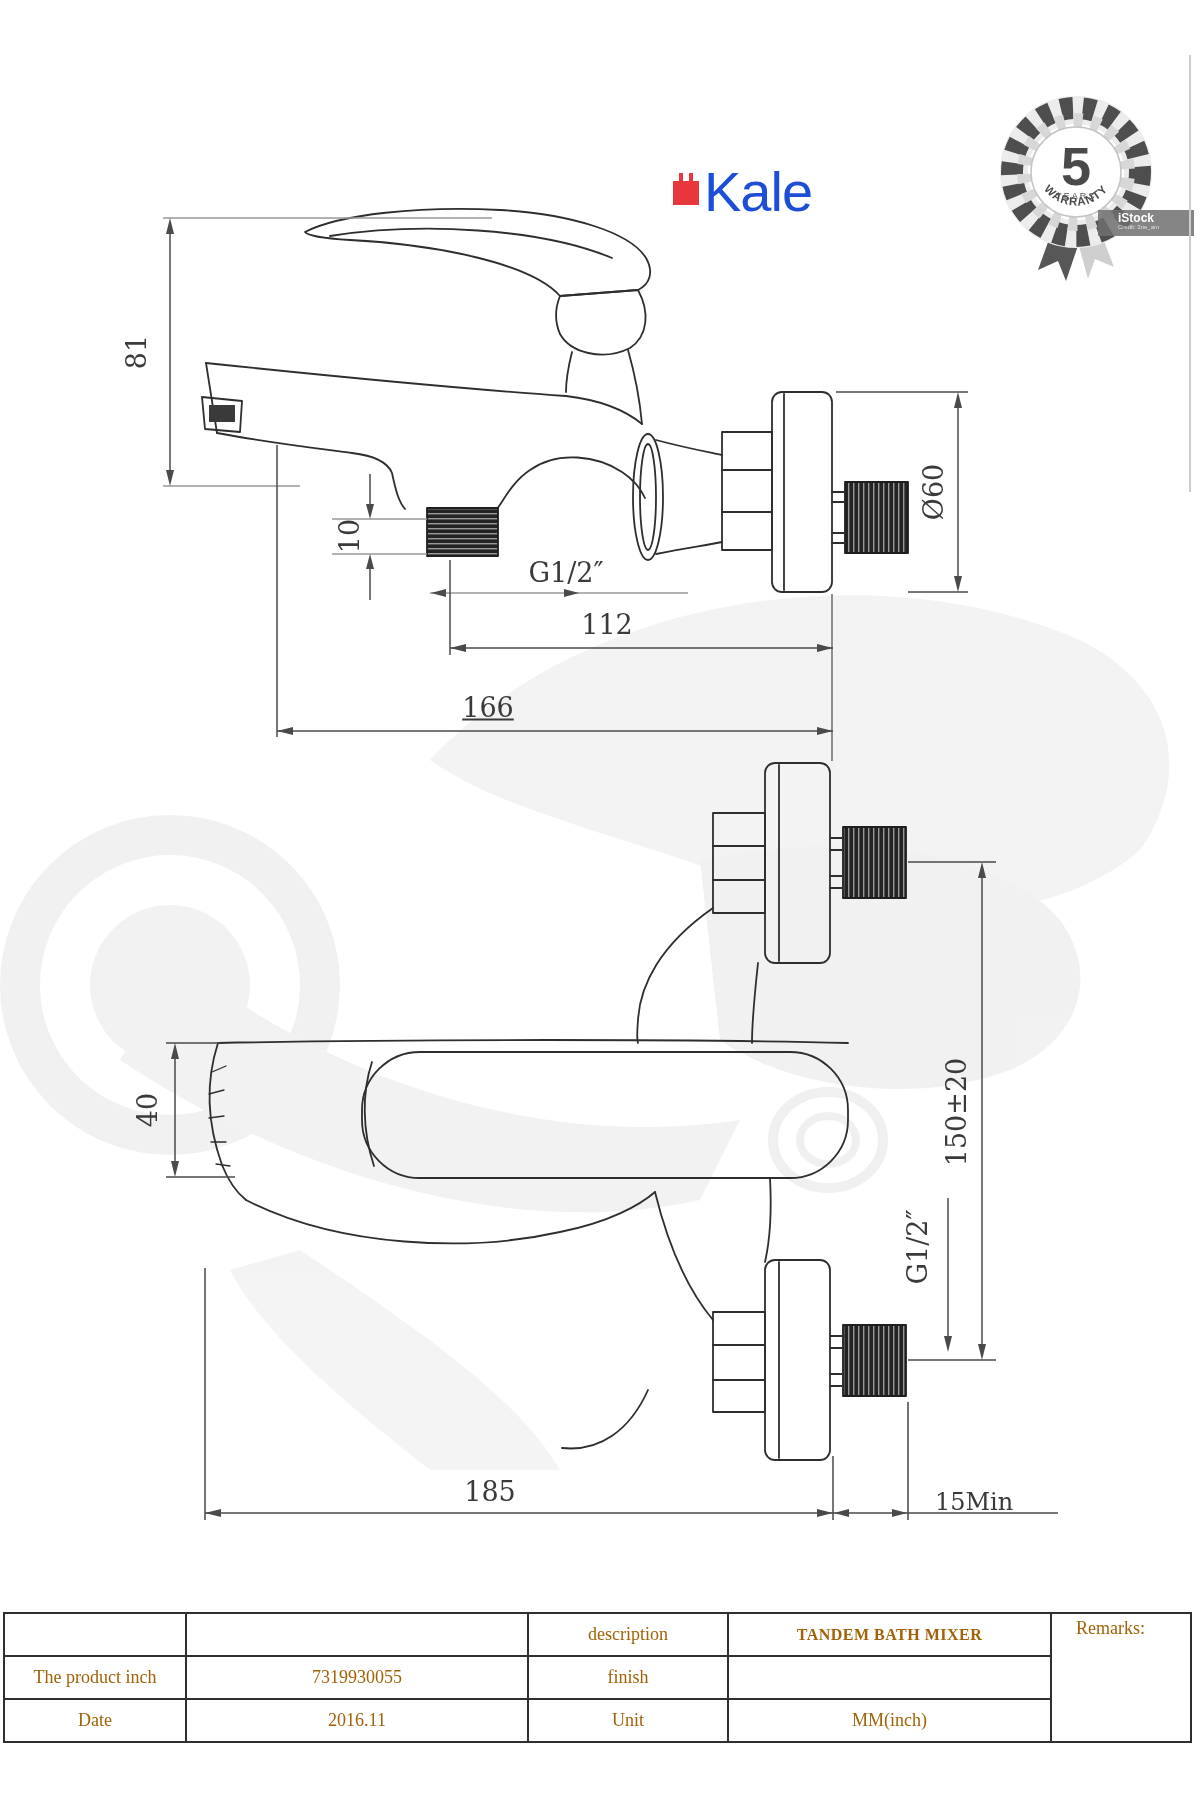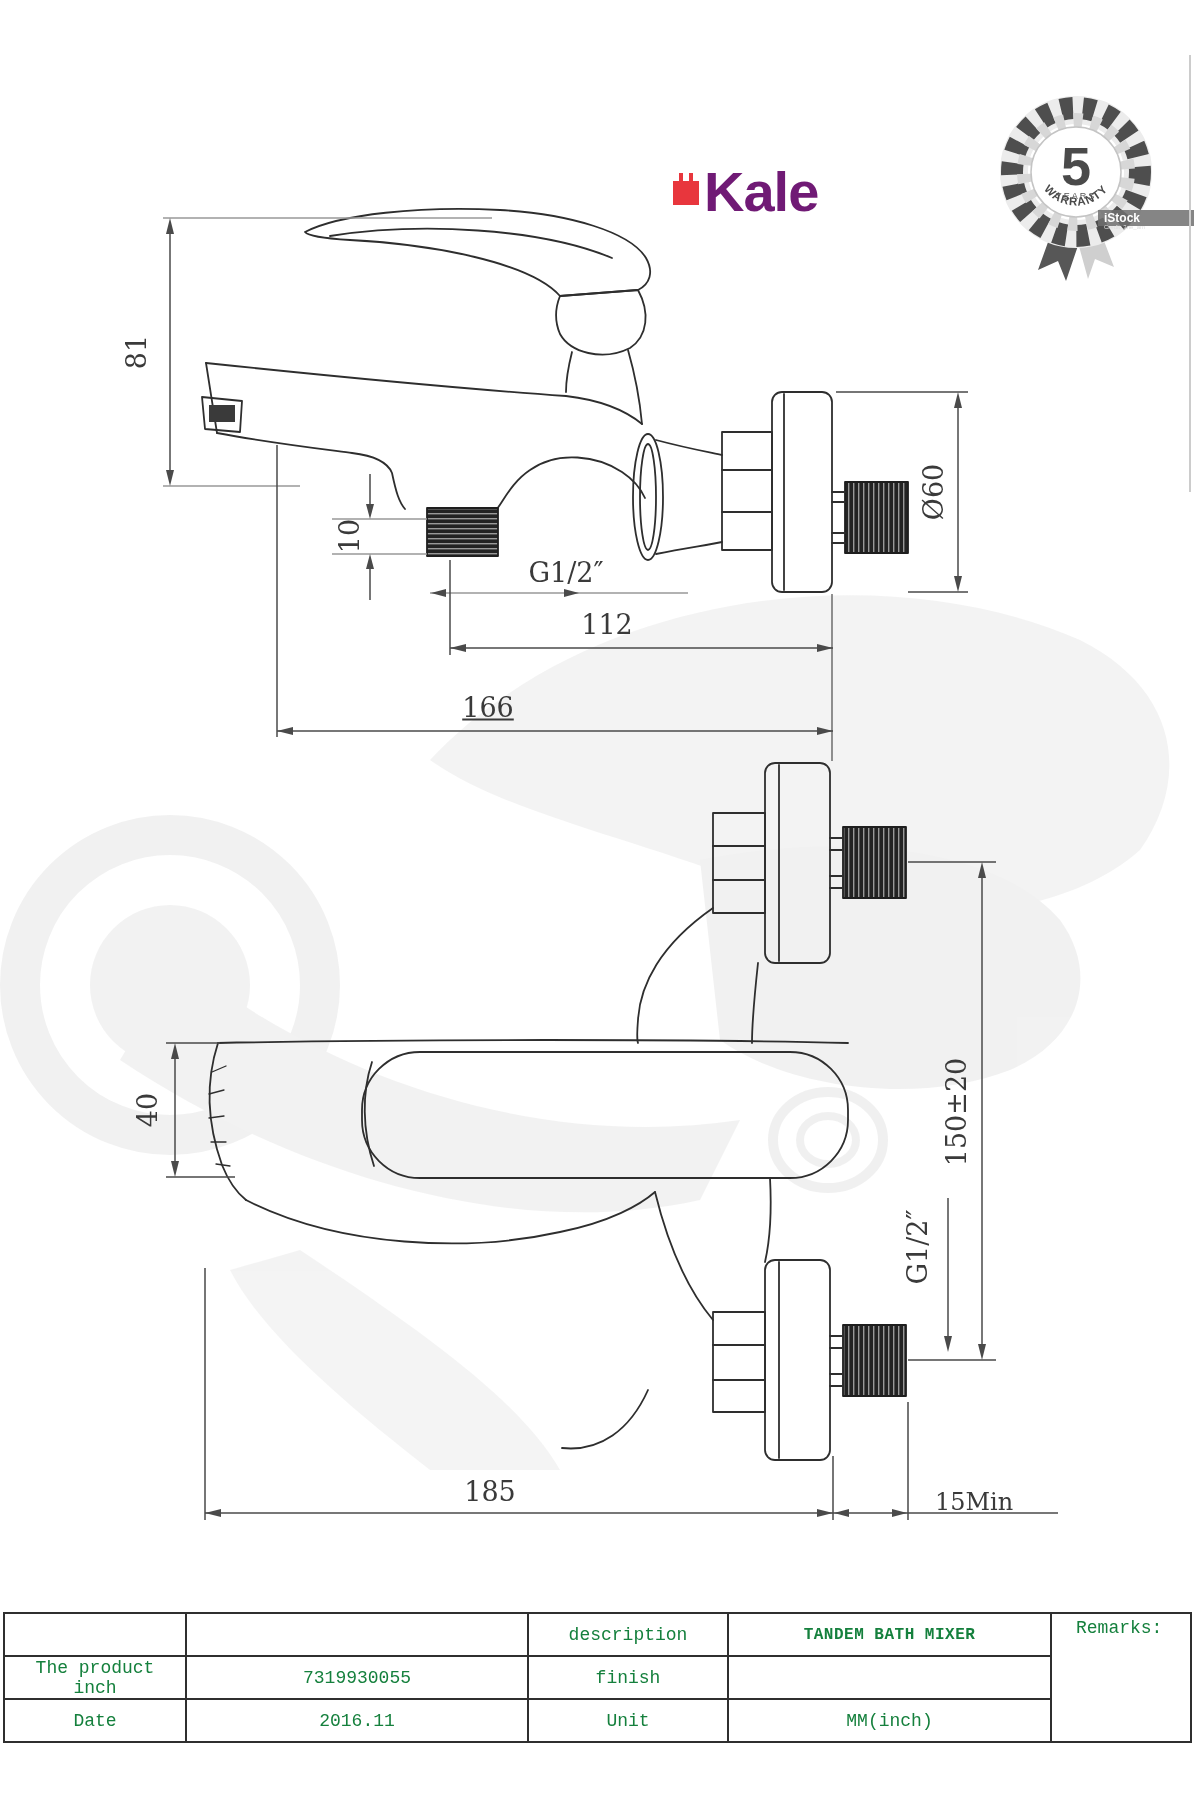--- a/index.html
+++ b/index.html
@@ -8,34 +8,34 @@
   svg{display:block;}
   .drawing-svg{position:absolute;left:0;top:0;}
   
   .dim{position:absolute;font-family:"DejaVu Serif",serif;font-size:27px;color:#3a3a3a;
        line-height:1;white-space:nowrap;transform:translate(-50%,-50%);}
   .dim.rot{transform:translate(-50%,-50%) rotate(-90deg);}
   .dim.small{font-size:24px;margin-top:10px;}
   
   .brand{position:absolute;left:672px;top:164px;display:flex;align-items:flex-start;}
   .brand .castle{margin-top:6px;margin-right:4px;}
-  .brand .word{font-family:"Liberation Sans",sans-serif;font-weight:bold;font-size:56px;
-               color:#701a75;letter-spacing:-1px;line-height:1;text-align:center;}
+  .brand .word{font-family:"Liberation Sans",sans-serif;font-weight:normal;font-size:56px;
+               color:#1d4ed8;letter-spacing:-1px;line-height:1;text-align:center;}
   
   .badge{position:absolute;left:992px;top:82px;}
   
-  .stockbar{position:absolute;left:1098px;top:210px;width:96px;height:16px;
-            background:rgba(112,112,112,0.85);padding:2px 6px;box-sizing:border-box;}
+  .stockbar{position:absolute;left:1098px;top:210px;width:96px;height:26px;
+            background:rgba(112,112,112,0.85);padding:2px 20px;box-sizing:border-box;}
   .stockbar .istock{font-family:"Liberation Sans",sans-serif;font-weight:bold;
                     font-size:12px;color:#ffffff;line-height:12px;}
   .stockbar .credit{font-family:"Liberation Sans",sans-serif;font-size:6px;color:#e0e0e0;line-height:7px;}
   .edge-line{position:absolute;left:1189px;top:55px;width:2px;height:437px;background:#cccccc;}
   
   .spec-table{position:absolute;left:3px;top:1612px;border-collapse:collapse;table-layout:fixed;
-              font-family:Liberation Mono, monospace;font-size:18px;color:#15803d;}
+              font-family:Liberation Serif, serif;font-size:18px;color:#a16207;}
   .spec-table td{border:2px solid #2f2f2f;text-align:center;vertical-align:middle;
                  height:41px;padding:0 4px;overflow:hidden;}
   .spec-table td.product-name{font-size:16px;font-weight:bold;letter-spacing:0.5px;}
   .spec-table td.remarks{text-align:left;vertical-align:top;padding:4px 24px;}
 </style>
 </head>
 <body>
 
 <div class="page">
 

